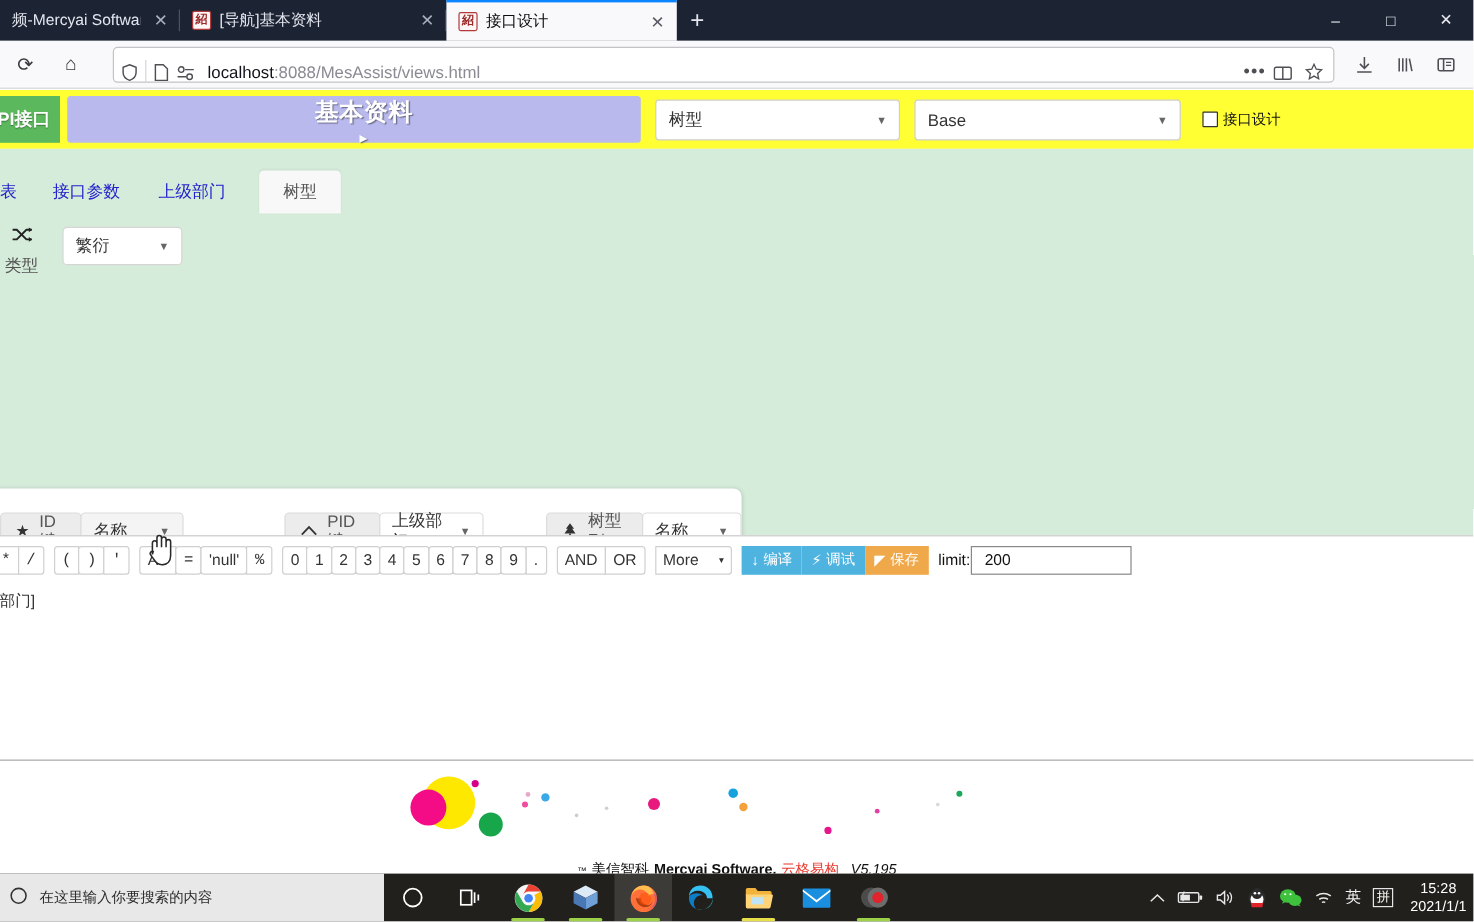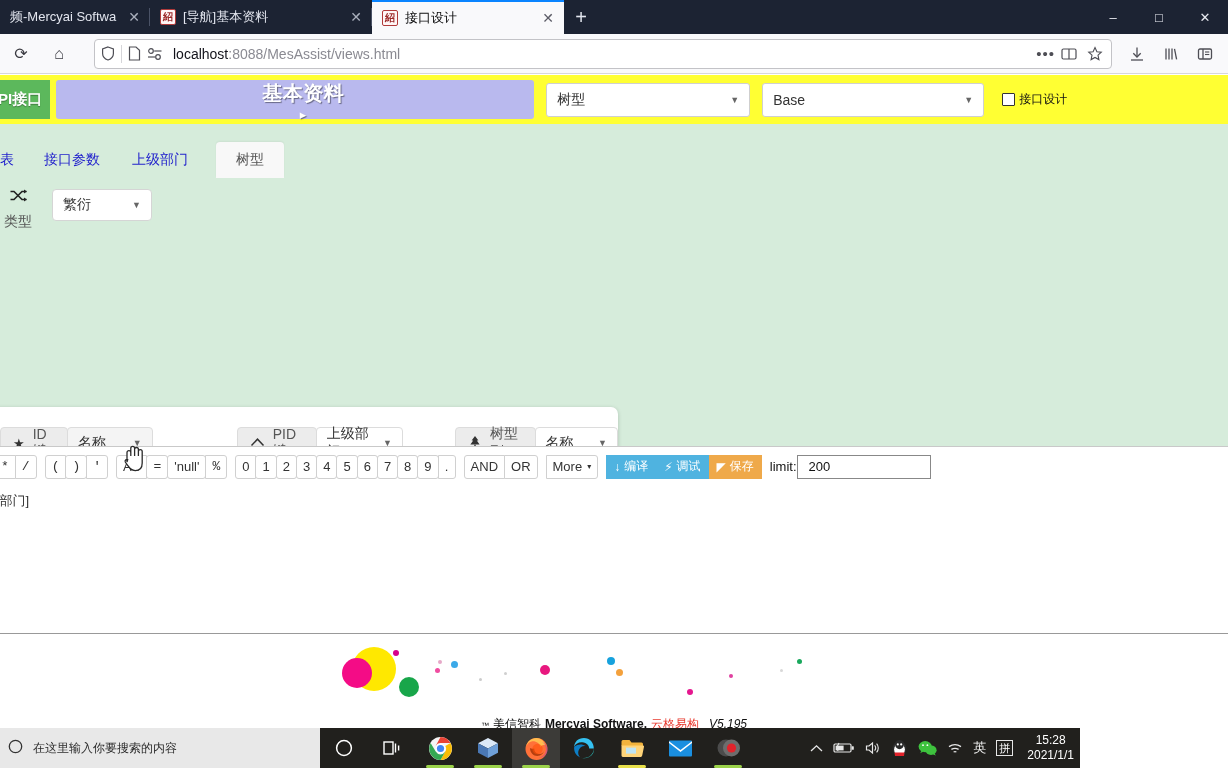--- a/index.html
+++ b/index.html
@@ -74,21 +74,21 @@
     border-bottom: 1px solid #d7d7db;
   }
   .navbtn {
     width: 34px; height: 32px; margin-left: 4px;
     display: flex; align-items: center; justify-content: center;
     color: #3a3a41; font-size: 16px; border-radius: 4px;
   }
   .urlbar {
     flex: 1 1 auto; height: 30px; margin: 0 10px 0 18px;
     background: #ffffff; border: 1px solid #c3c3c7; border-radius: 4px;
-    display: flex; align-items: center; padding: 0 6px; gap: 6px;
+    display: flex; align-items: flex-end; padding: 0 6px; gap: 6px;
     min-width: 0;
   }
   .urlbar .ic { display:flex; align-items:center; justify-content:center; color:#4e4e55; flex:0 0 auto;}
   .urltext {
     flex: 1 1 auto; font-size: 14px; color: #8a8a92;
     white-space: nowrap; overflow: hidden; padding-left: 4px;
   }
   .urltext b { color: #12121a; font-weight: normal; }
   .urlbar .dots { font-size: 15px; color: #4e4e55; letter-spacing: 1px; }
   .toolicons { display: flex; align-items: center; gap: 4px; padding-right: 8px; }
@@ -235,21 +235,21 @@
     font-size: 12px; color: #111; display: flex; align-items: baseline;
     gap: 4px;
   }
   .brandline .tm { font-size: 8px; vertical-align: super; }
   .brandline .en { font-weight: bold; font-size: 12px; }
   .brandline .red { color: #e8392e; }
   .brandline .ver { font-style: italic; font-size: 12px; margin-left: 6px; }
 
   
   .taskbar {
-    position: absolute; left: 0; top: 728px; width: 1080px; height: 40px;
+    position: absolute; left: 0; top: 728px; width: 1228px; height: 40px;
     background: #21201d; display: flex; align-items: center;
   }
   .searchbox {
     width: 320px; height: 40px; background: #e8e8e8;
     display: flex; align-items: center; gap: 10px; padding-left: 8px;
     color: #2b2b2b; font-size: 12px;
   }
   .tbicon {
     width: 48px; height: 40px; display: flex; align-items: center;
     justify-content: center; position: relative;
@@ -501,21 +501,21 @@
         <div class="sbtn">7</div>
         <div class="sbtn">8</div>
         <div class="sbtn">9</div>
         <div class="sbtn last">.</div>
       </div>
       <div class="sqlgroup">
         <div class="sbtn first">AND</div>
         <div class="sbtn last">OR</div>
       </div>
       <div class="sqlgroup">
-        <div class="sbtn first last" style="gap:5px;align-items:center;">
+        <div class="sbtn first last" style="gap:17px;align-items:center;">
           <span>More</span>
           <span style="font-size:8px;">▾</span>
         </div>
       </div>
       <div style="display:flex;align-items:center;">
         <div class="actbtn blue">
           <span>↓</span>
           <span>编译</span>
         </div>
         <div class="actbtn blue">

